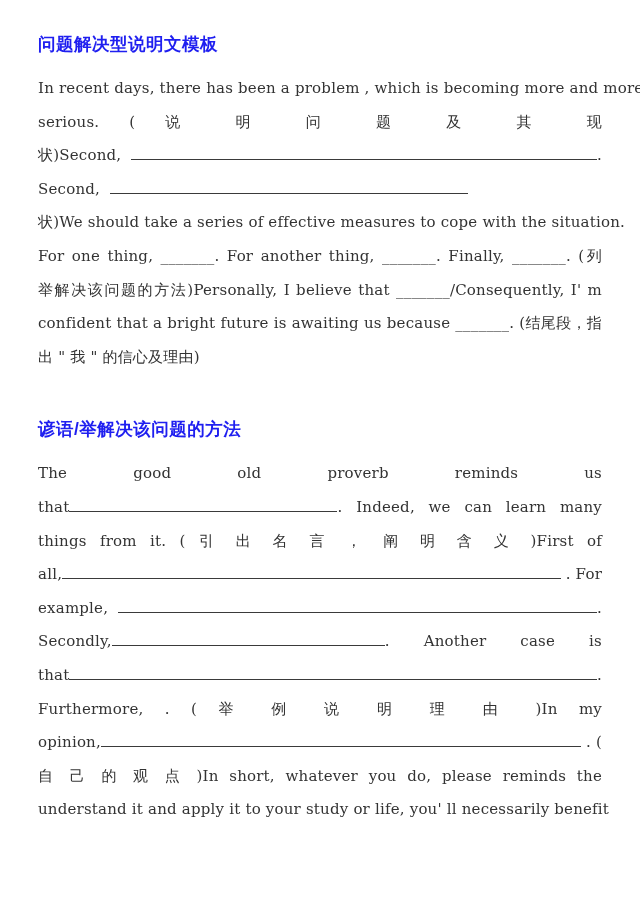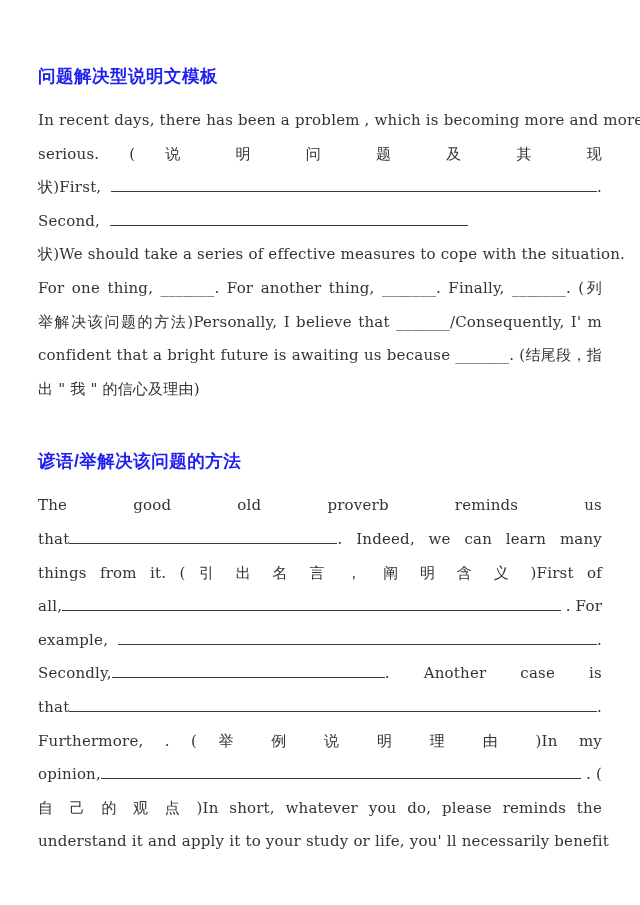--- a/index.html
+++ b/index.html
@@ -1,21 +1,21 @@
 <!DOCTYPE html>
 <html><head>
 <meta charset="utf-8">
 <style>
   html,body{margin:0;padding:0;background:#ffffff;}
   body{
     width:640px;height:905px;overflow:hidden;
     font-family:"DejaVu Serif","Liberation Serif",serif;
     color:#333333;
   }
-  .doc{padding:65px 38px 0 38px;}
+  .doc{padding:33px 38px 0 38px;}
   .heading{
     font-family:"Liberation Sans","DejaVu Sans",sans-serif;
     font-weight:bold;
     color:#1f1ff0;
     font-size:17.5px;
     line-height:22px;
     margin:0 0 6px 0;
     letter-spacing:0.5px;
   }
   .para{
@@ -46,21 +46,21 @@
 </style>
 </head>
 <body>
 
 <div class="doc">
     <div class="heading">问题解决型说明文模板</div>
     <div class="para">
       <div class="line flow spread"><span class="run">In recent days, there has been a problem , which is becoming more and more</span></div>
       <div class="line flow spread"><span class="run">serious. ( 说 明 问 题 及 其 现</span></div>
       <div class="line flex">
-        <span class="run">状)First,  </span>
+        <span class="run">状)Second,  </span>
         <span class="blank fill"></span>
         <span class="run">.</span>
       </div>
       <div class="line flex">
         <span class="run">Second,  </span>
         <span class="blank" style="width: 358px;"></span>
       </div>
       <div class="line flow spread"><span class="run">状)We should take a series of effective measures to cope with the situation.</span></div>
       <div class="line flow spread"><span class="run">For one thing, _______. For another thing, _______. Finally, _______. (列</span></div>
       <div class="line flow spread"><span class="run">举解决该问题的方法)Personally, I believe that _______/Consequently, I' m</span></div>

